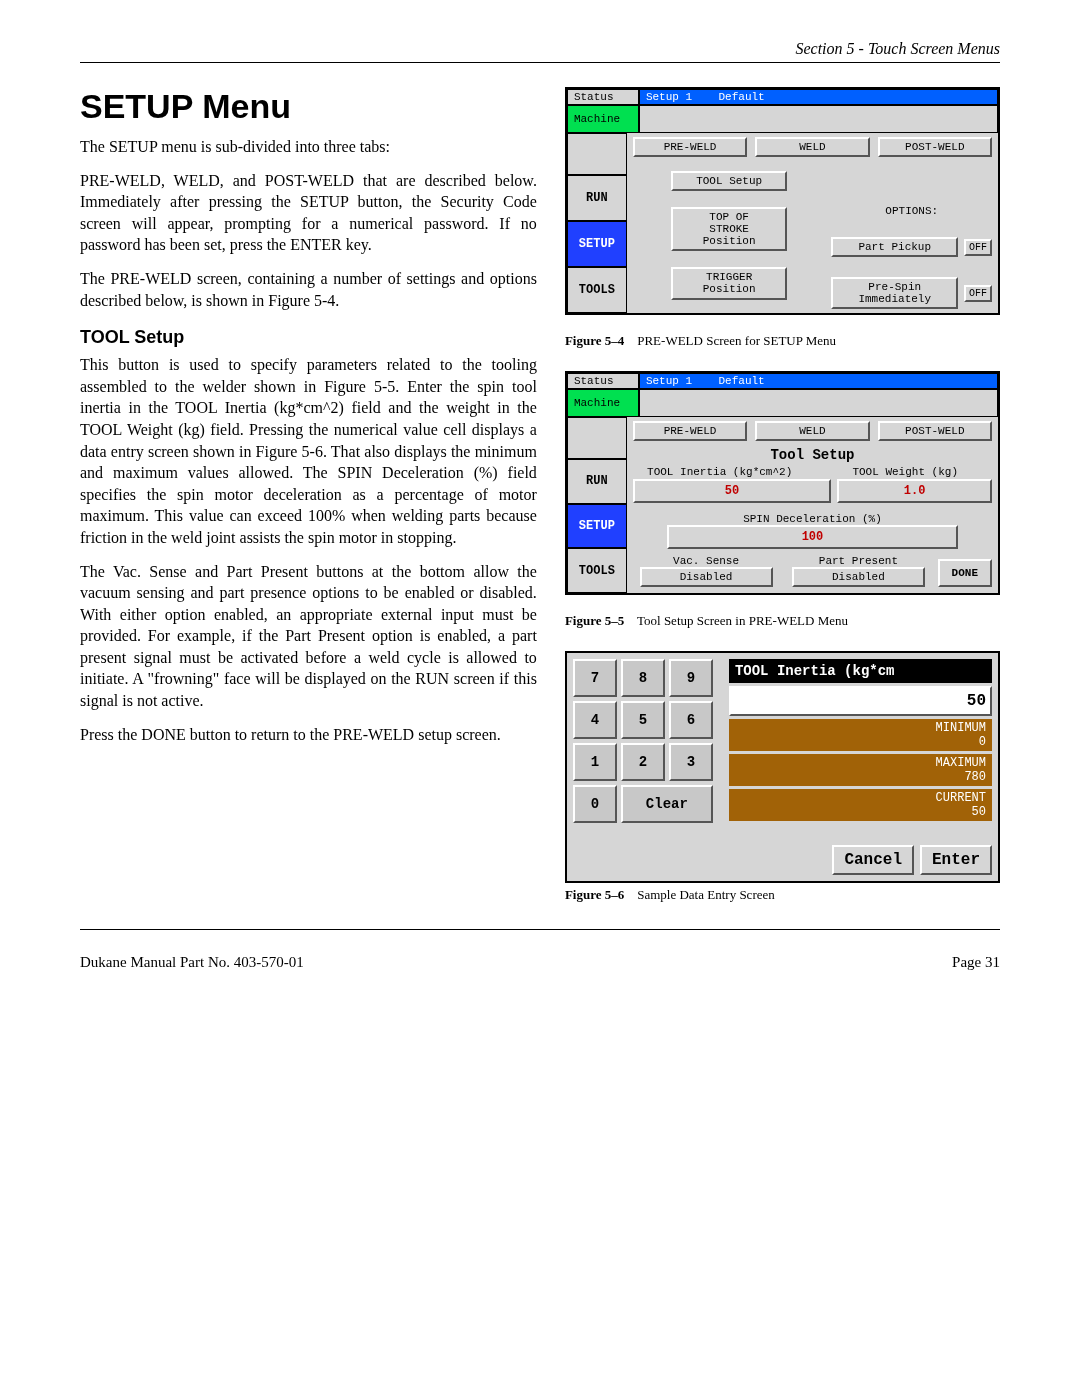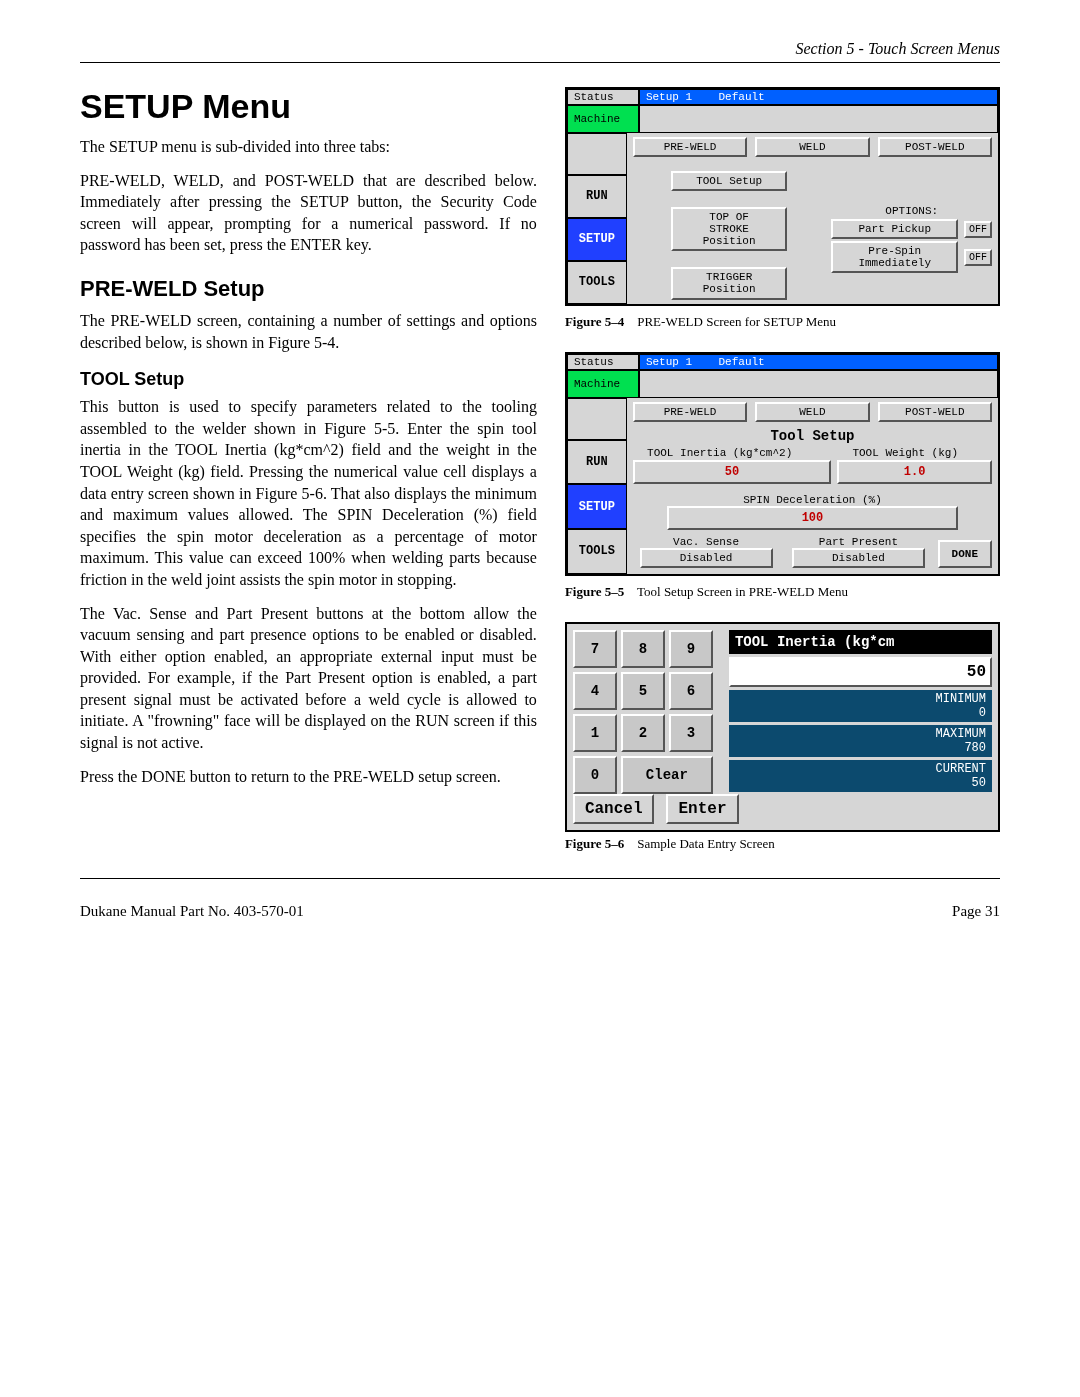--- a/index.html
+++ b/index.html
@@ -50,21 +50,21 @@
   p { margin: 0 0 12px 0; text-align: justify; line-height: 1.35; }
 
   
   .screen {
     border: 2px solid #000;
     background: #6d28d9;
     font-family: "Courier New", monospace;
     font-size: 12px;
     display: flex;
     flex-direction: column;
-    margin-bottom: 8px;
+    margin-bottom: 18px;
   }
   .status-row { display:flex; }
   .status-cell {
     border: 1px solid #000;
     padding: 1px 6px;
     background: #d6d6d6;
     font-size: 11px;
   }
   .status-blue {
     flex: 1;
@@ -198,26 +198,26 @@
     background:#000; color:#fff;
     padding:4px 6px; font-weight:bold; font-size:14px;
   }
   .kp-val {
     border: 2px solid #555;
     border-top-color:#fff; border-left-color:#fff;
     background:#fff;
     padding:4px; text-align:right; font-weight:bold;
   }
   .kp-info {
-    background:#0c4a6e; color:#fff;
+    background:#a16207; color:#fff;
     padding:2px 6px; font-size:12px;
     display:flex; justify-content:space-between;
   }
   .kp-info.right { justify-content:flex-end; flex-direction:column; align-items:flex-end; }
-  .kp-btnrow { display:flex; gap:12px; justify-content:flex-start; }
+  .kp-btnrow { display:flex; gap:6px; justify-content:flex-end; margin-top: 22px;}
   .kp-btn {
     border: 2px solid #555;
     border-top-color:#fff; border-left-color:#fff;
     background:#d6d6d6;
     padding:4px 10px; font-weight:bold;
   }
 
   .footer {
     display:flex;
     justify-content:space-between;
@@ -236,21 +236,20 @@
 <div class="header-line">Section 5 - Touch Screen Menus</div>
 <hr>
 
 <div class="page">
 
   <div class="col-left">
     <h1>SETUP Menu</h1>
     <p>The SETUP menu is sub-divided into three tabs:</p>
     <p>PRE-WELD, WELD, and POST-WELD that are described below. Immediately after pressing the SETUP button, the Security Code screen will appear, prompting for a numerical password. If no password has been set, press the ENTER key.</p>
 
-    <h2>PRE-WELD Setup</h2>
     <p>The PRE-WELD screen, containing a number of settings and options described below, is shown in Figure 5-4.</p>
 
     <h3>TOOL Setup</h3>
     <p>This button is used to specify parameters related to the tooling assembled to the welder shown in Figure 5-5. Enter the spin tool inertia in the TOOL Inertia (kg*cm^2) field and the weight in the TOOL Weight (kg) field. Pressing the numerical value cell displays a data entry screen shown in Figure 5-6. That also displays the minimum and maximum values allowed. The SPIN Deceleration (%) field specifies the spin motor deceleration as a percentage of motor maximum.  This value can exceed 100% when welding parts because friction in the weld joint assists the spin motor in stopping.</p>
     <p>The Vac. Sense and Part Present buttons at the bottom allow the vacuum sensing and part presence options to be enabled or disabled.  With either option enabled, an appropriate external input must be provided.  For example, if the Part Present option is enabled, a part present signal must be activated before a weld cycle is allowed to initiate.  A "frowning" face will be displayed on the RUN screen if this signal is not active.</p>
     <p>Press the DONE button to return to the PRE-WELD setup screen.</p>
   </div>
 
   <div class="col-right">
 
@@ -282,21 +281,21 @@
           <div class="options-area">
             <div class="row">
               <div style="flex:1.2;display:flex;flex-direction:column;gap:16px;align-items:center;padding-top:6px;">
                 <div class="btn3d center-btn">TOOL Setup</div>
                 <div class="btn3d center-btn" style="white-space:pre-line;">TOP OF
 STROKE
 Position</div>
                 <div class="btn3d center-btn" style="white-space:pre-line;">TRIGGER
 Position</div>
               </div>
-              <div style="flex:1;display:flex;flex-direction:column;gap:2px;padding-top:40px;">
+              <div style="flex:1;display:flex;flex-direction:column;gap:20px;padding-top:40px;">
                 <div class="label-small">OPTIONS:</div>
                 <div class="row" style="align-items:center;border-radius:10px;">
                   <div class="btn3d" style="flex:1;">Part Pickup</div>
                   <div class="small-btn">OFF</div>
                 </div>
                 <div class="row" style="align-items:center;">
                   <div class="btn3d" style="flex:1;white-space:pre-line;">Pre-Spin
 Immediately</div>
                   <div class="small-btn">OFF</div>
                 </div>

